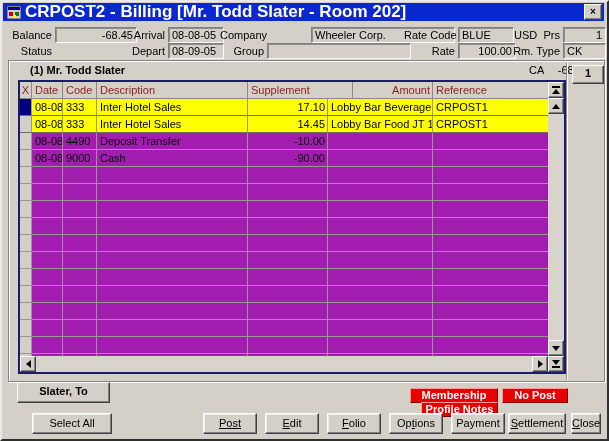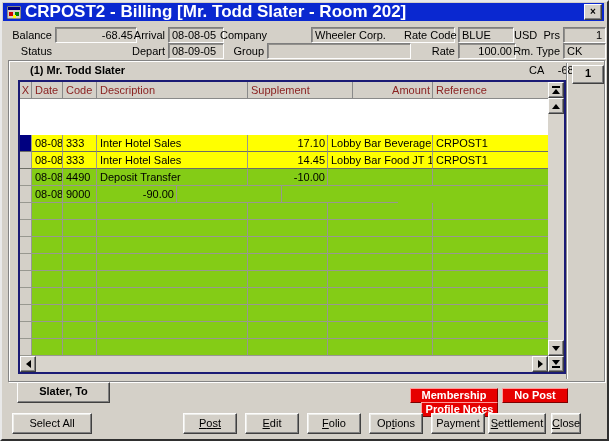--- a/index.html
+++ b/index.html
@@ -40,21 +40,21 @@
     box-shadow:inset 1px 1px 0 #fff,1px 1px 0 #fff;}
   .guest-line{position:absolute;left:0;top:2px;width:100%;height:16px;}
   .guest-name{position:absolute;left:21px;top:1px;font-weight:bold;white-space:nowrap;}
   .pay-type{position:absolute;left:520px;top:1px;}
   .guest-balance{position:absolute;left:528px;top:1px;width:52px;text-align:right;}
   
   .grid{position:absolute;left:9px;top:19px;width:544px;height:290px;border:2px solid var(--grid-border,#1b1b75);background:#fff;}
   .grid-header{position:absolute;left:0;top:0;right:16px;height:17px;display:flex;background:var(--window-bg,#d4d0c8);}
   .grid-header .cell{color:var(--grid-header-text,#8b2222);background:var(--window-bg,#d4d0c8);
     border-right:1px solid #8a8a8a;border-bottom:1px solid #8a8a8a;}
-  .grid-body{position:absolute;left:0;top:17px;right:16px;bottom:16px;overflow:hidden;background:#84cc16;margin-top:36px;}
+  .grid-body{position:absolute;left:0;top:17px;right:16px;bottom:16px;overflow:hidden;background:#a21caf;}
   .grid-row{display:flex;height:17px;}
   .cell{height:17px;line-height:16px;box-sizing:border-box;padding:0 0 0 3px;white-space:nowrap;overflow:hidden;
     border-right:1px solid #989890;border-bottom:1px solid #989890;}
   .c0{width:12px;flex:none;background:var(--window-bg,#d4d0c8);padding:0;text-align:center;}
   .c1{width:31px;flex:none;}
   .c2{width:34px;flex:none;}
   .c3{width:151px;flex:none;}
   .c4{width:80px;flex:none;text-align:right;padding:0 2px 0 0;}
   .c5{width:105px;flex:none;}
   .c6{width:116px;flex:none;border-right:none;}
@@ -85,21 +85,21 @@
     border:1px solid;border-color:#fdfdfd #404040 #404040 #fdfdfd;box-shadow:inset -1px -1px 0 #808080;
     font-weight:bold;text-align:center;line-height:17px;}
   .badge{position:absolute;height:13px;background:var(--badge-bg,#e60000);color:var(--badge-text,#fff);
     font-weight:bold;text-align:center;line-height:13px;font-size:11px;
     border:1px solid;border-color:#ff9a9a #7c0000 #7c0000 #ff9a9a;box-sizing:content-box;}
   .badge-membership{left:408px;top:386px;width:86px;}
   .badge-nopost{left:500px;top:386px;width:64px;}
   .badge-profile{left:419px;top:400px;width:75px;}
   .btn{position:absolute;top:411px;height:21px;background:var(--window-bg,#d4d0c8);
     border:1px solid;border-color:#fdfdfd #404040 #404040 #fdfdfd;box-shadow:inset -1px -1px 0 #808080,inset 1px 1px 0 #ecece8;
-    text-align:center;line-height:19px;box-sizing:border-box;}
+    text-align:center;line-height:19px;box-sizing:border-box;margin-left:20px;}
   .btn-selectall{left:10px;width:80px;}
   .btn-post{left:181px;width:54px;text-decoration:underline;}
   .btn-edit{left:243px;width:54px;}
   .btn-folio{left:305px;width:54px;}
   .btn-options{left:367px;width:54px;}
   .btn-payment{left:429px;width:54px;}
   .btn-settlement{left:486px;width:58px;}
   .btn-close{left:549px;width:30px;}
   u{text-decoration:underline;}
 </style>
@@ -184,20 +184,21 @@
           <div class="cell c2">4490</div>
           <div class="cell c3">Deposit Transfer</div>
           <div class="cell c4">-10.00</div>
           <div class="cell c5"></div>
           <div class="cell c6"></div>
         </div>
         <div class="grid-row">
           <div class="cell c0"></div>
           <div class="cell c1">08-08</div>
           <div class="cell c2">9000</div>
+          <div class="cell c3">Cash</div>
           <div class="cell c4">-90.00</div>
           <div class="cell c5"></div>
           <div class="cell c6"></div>
         </div>
         <div class="grid-row">
           <div class="cell c0"></div>
           <div class="cell c1"></div>
           <div class="cell c2"></div>
           <div class="cell c3"></div>
           <div class="cell c4"></div>

